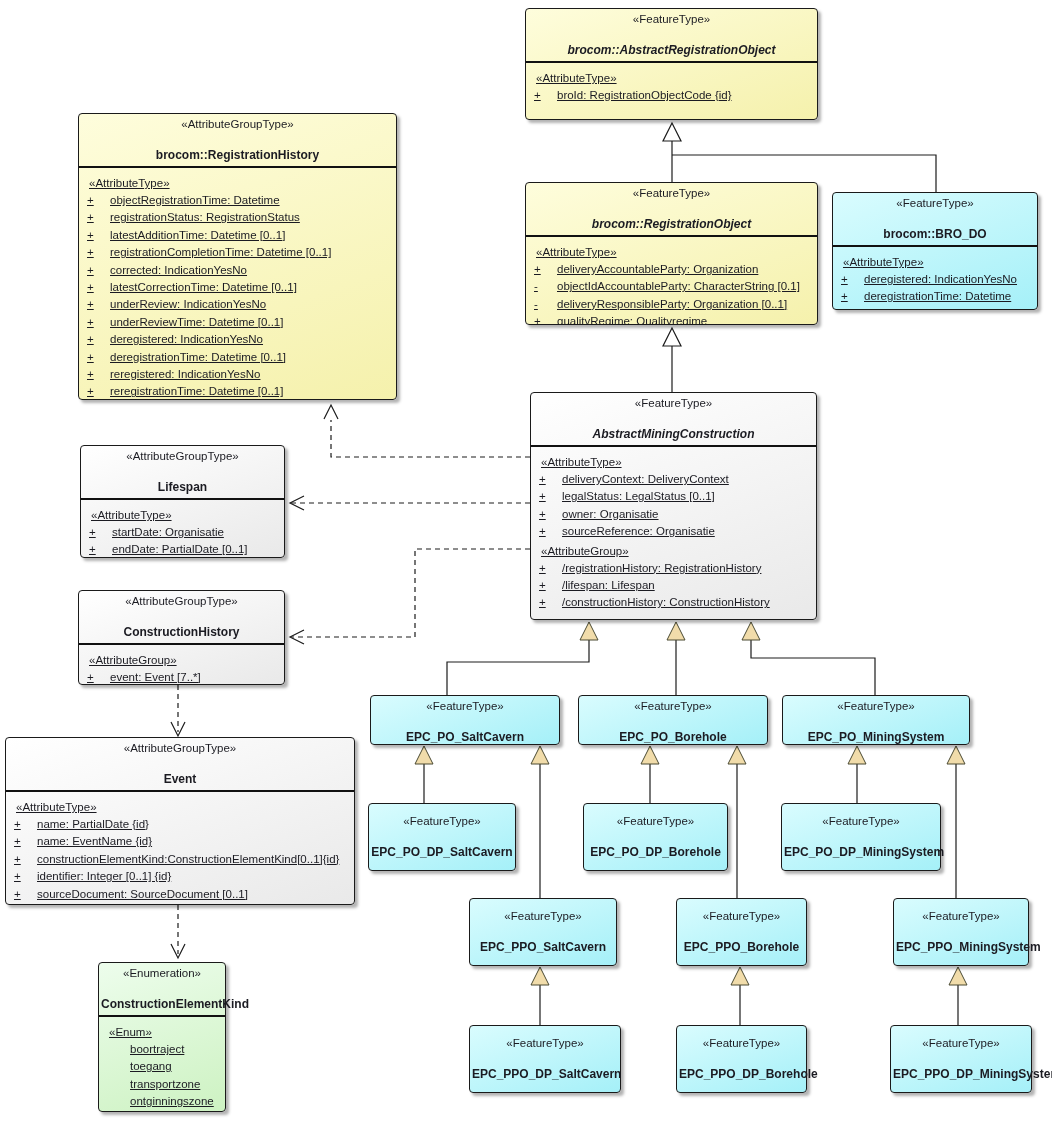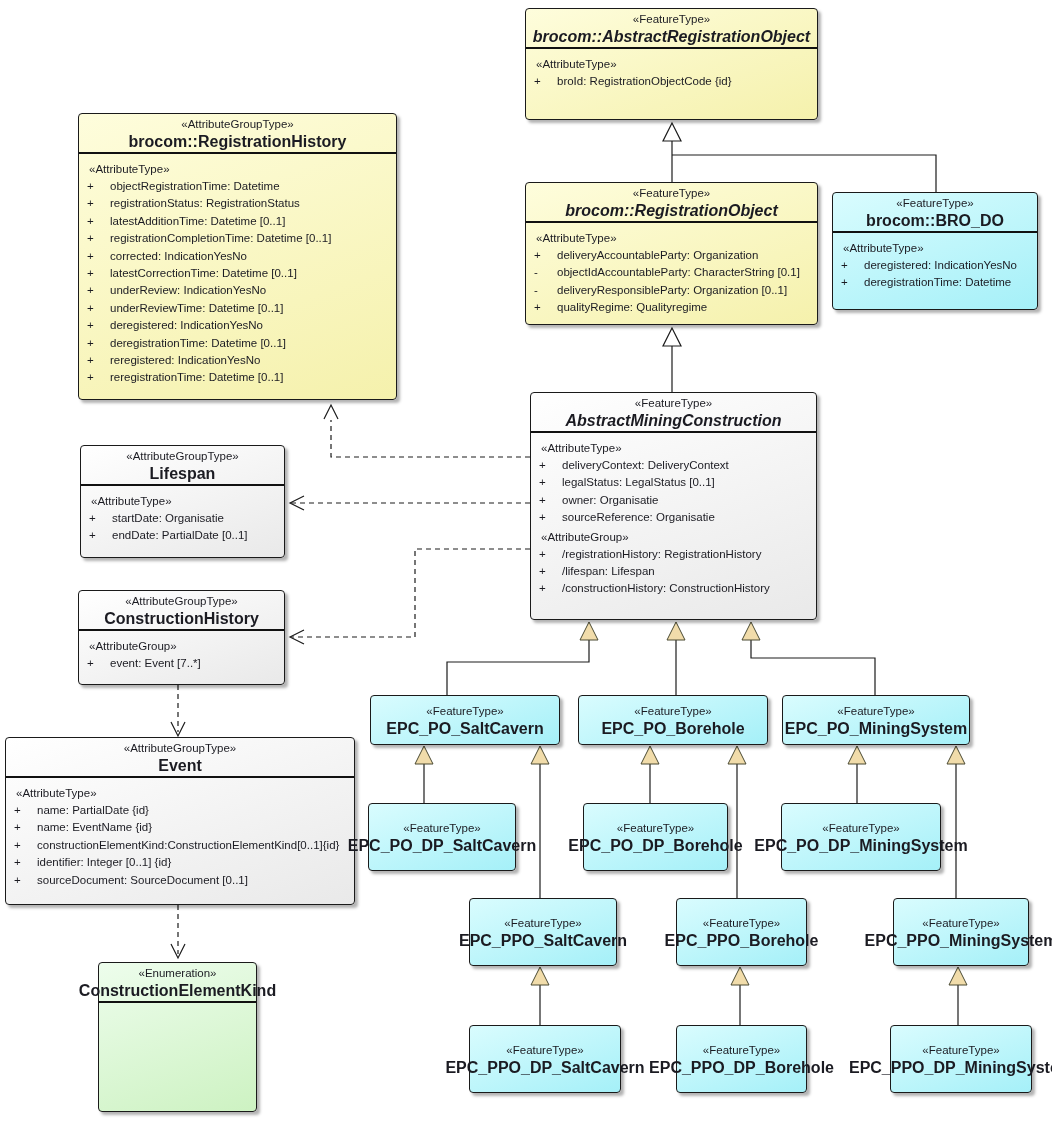--- a/index.html
+++ b/index.html
@@ -16,29 +16,29 @@
     position:absolute;box-sizing:border-box;
     border:1.6px solid #1a1a1a;border-radius:4px;
     box-shadow:3px 3px 3px rgba(0,0,0,0.30);
     display:flex;flex-direction:column;
   }
   .fill-yellow{background:linear-gradient(160deg,var(--c-yellow-top,#fefddc),var(--c-yellow-bottom,#f5f1ac));}
   .fill-cyan{background:linear-gradient(160deg,var(--c-cyan-top,#d9fcfe),var(--c-cyan-bottom,#a5f0f8));}
   .fill-white{background:linear-gradient(160deg,var(--c-white-top,#ffffff),var(--c-white-bottom,#e9e9e9));}
   .fill-green{background:linear-gradient(160deg,var(--c-green-top,#edfdec),var(--c-green-bottom,#cdf2c2));}
   .uml-header{
-    flex:0 0 auto;display:flex;flex-direction:column;justify-content:center;align-items:center;
+    flex:0 0 auto;display:flex;flex-direction:column;justify-content:center;
     text-align:center;padding:3px 2px;
   }
   .with-body .uml-header{border-bottom:2px solid #111111;}
   .header-only .uml-header{flex:1 1 auto;}
   .stereo{font-size:11.5px;line-height:14px;}
-  .cls-name{font-size:16px;font-weight:bold;line-height:15px;margin-top:3px;white-space:nowrap;}
+  .cls-name{font-size:12px;font-weight:bold;line-height:15px;margin-top:17px;white-space:nowrap;}
   .name-bold-italic .cls-name{font-style:italic;}
-  .uml-body{flex:1 1 auto;padding-top:5px;overflow:hidden;}
+  .uml-body{flex:1 1 auto;padding-top:5px;overflow:hidden;text-decoration:underline;}
   .section-heading{font-size:11.5px;line-height:17px;padding-left:10px;margin-top:2px;white-space:nowrap;}
   .uml-item{display:flex;font-size:11.5px;line-height:17.4px;white-space:nowrap;}
   .uml-item .vis{flex:0 0 23px;padding-left:8px;}
   .uml-item .itext{flex:1 1 auto;}
 </style>
 </head>
 <body>
 
 <div id="canvas">
 
@@ -337,25 +337,44 @@
           <div class="uml-item">
             <span class="vis">+</span>
             <span class="itext">identifier: Integer [0..1] {id}</span>
           </div>
           <div class="uml-item">
             <span class="vis">+</span>
             <span class="itext">sourceDocument: SourceDocument [0..1]</span>
           </div>
         </div>
       </div>
-      <div class="uml-box fill-green name-bold with-body" style="left: 98px; top: 962px; width: 159px; height: 150px;">
+      <div class="uml-box fill-green name-bold with-body" style="left: 98px; top: 962px; width: 128px; height: 150px;">
         <div class="uml-header">
           <div class="stereo">«Enumeration»</div>
           <div class="cls-name">ConstructionElementKind</div>
         </div>
+        <div class="uml-body">
+          <div class="section-heading">«Enum»</div>
+          <div class="uml-item">
+            <span class="vis"></span>
+            <span class="itext">boortraject</span>
+          </div>
+          <div class="uml-item">
+            <span class="vis"></span>
+            <span class="itext">toegang</span>
+          </div>
+          <div class="uml-item">
+            <span class="vis"></span>
+            <span class="itext">transportzone</span>
+          </div>
+          <div class="uml-item">
+            <span class="vis"></span>
+            <span class="itext">ontginningszone</span>
+          </div>
+        </div>
       </div>
       <div class="uml-box fill-cyan name-bold header-only" style="left: 370px; top: 695px; width: 190px; height: 50px;">
         <div class="uml-header">
           <div class="stereo">«FeatureType»</div>
           <div class="cls-name">EPC_PO_SaltCavern</div>
         </div>
       </div>
       <div class="uml-box fill-cyan name-bold header-only" style="left: 578px; top: 695px; width: 190px; height: 50px;">
         <div class="uml-header">
           <div class="stereo">«FeatureType»</div>

